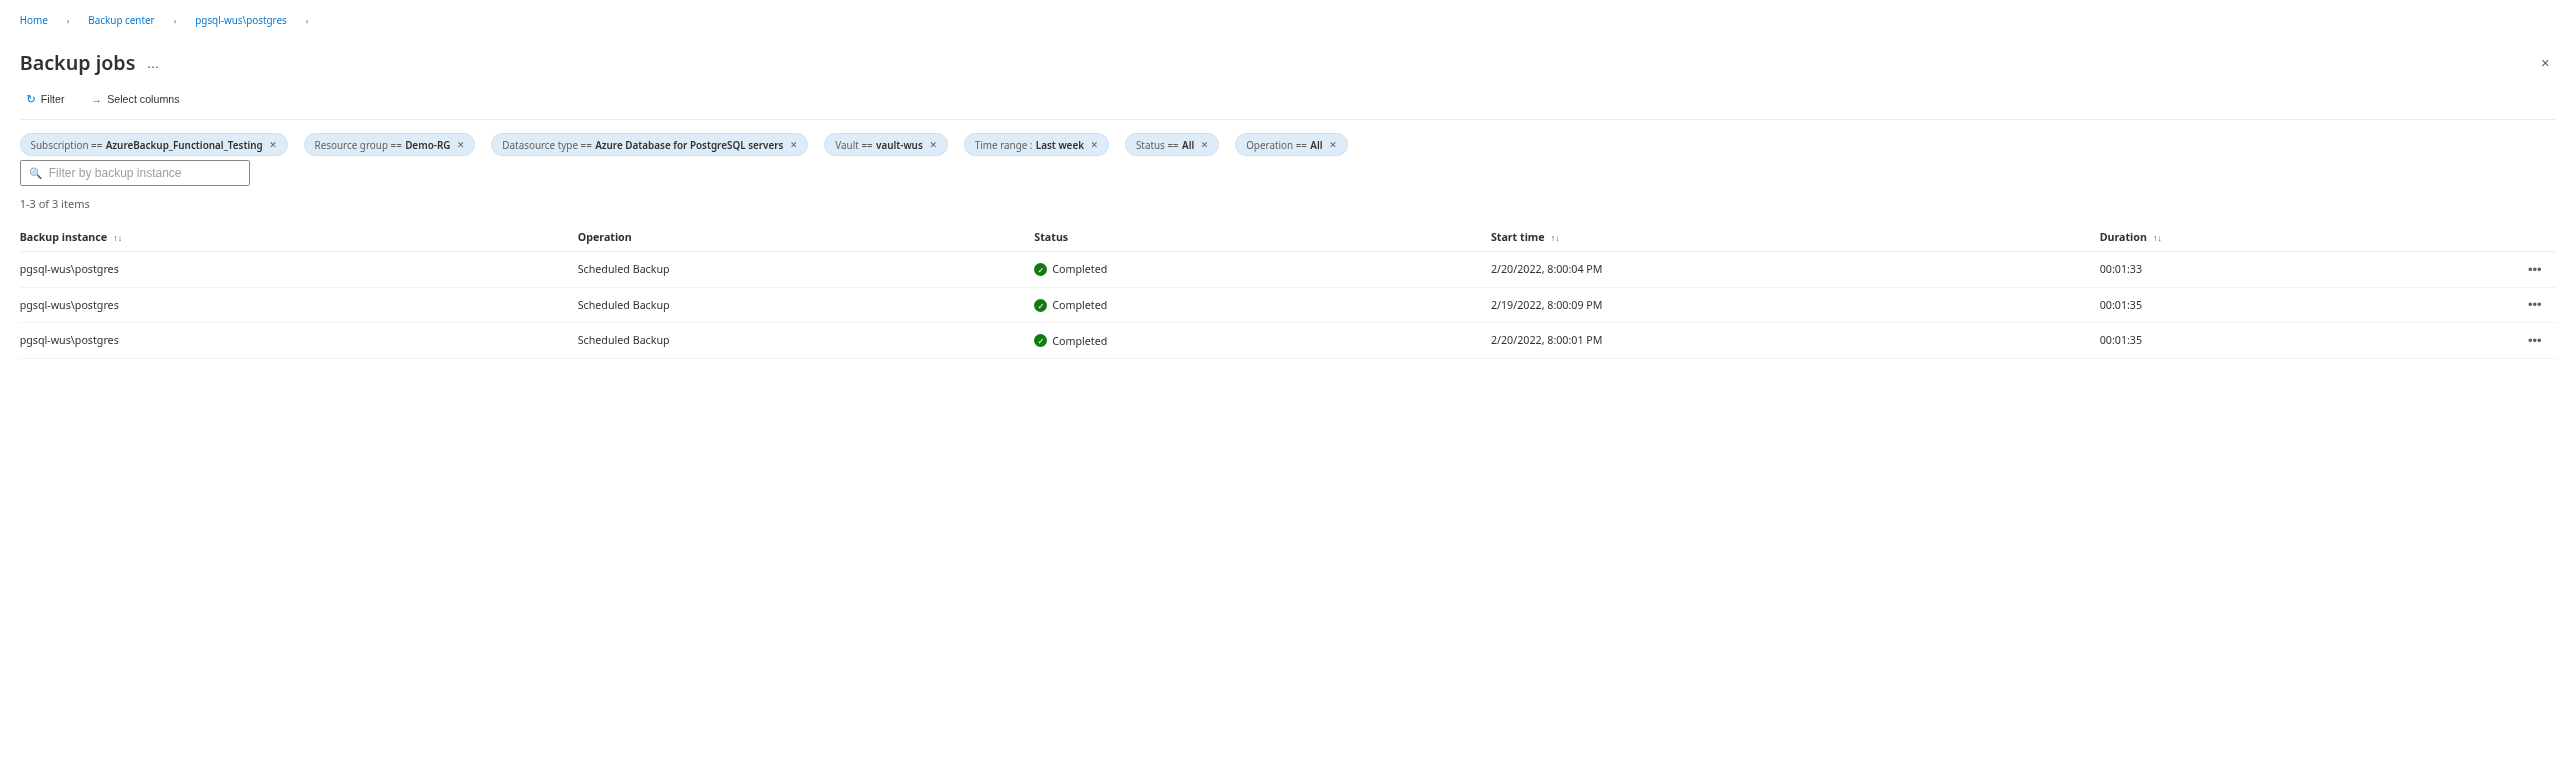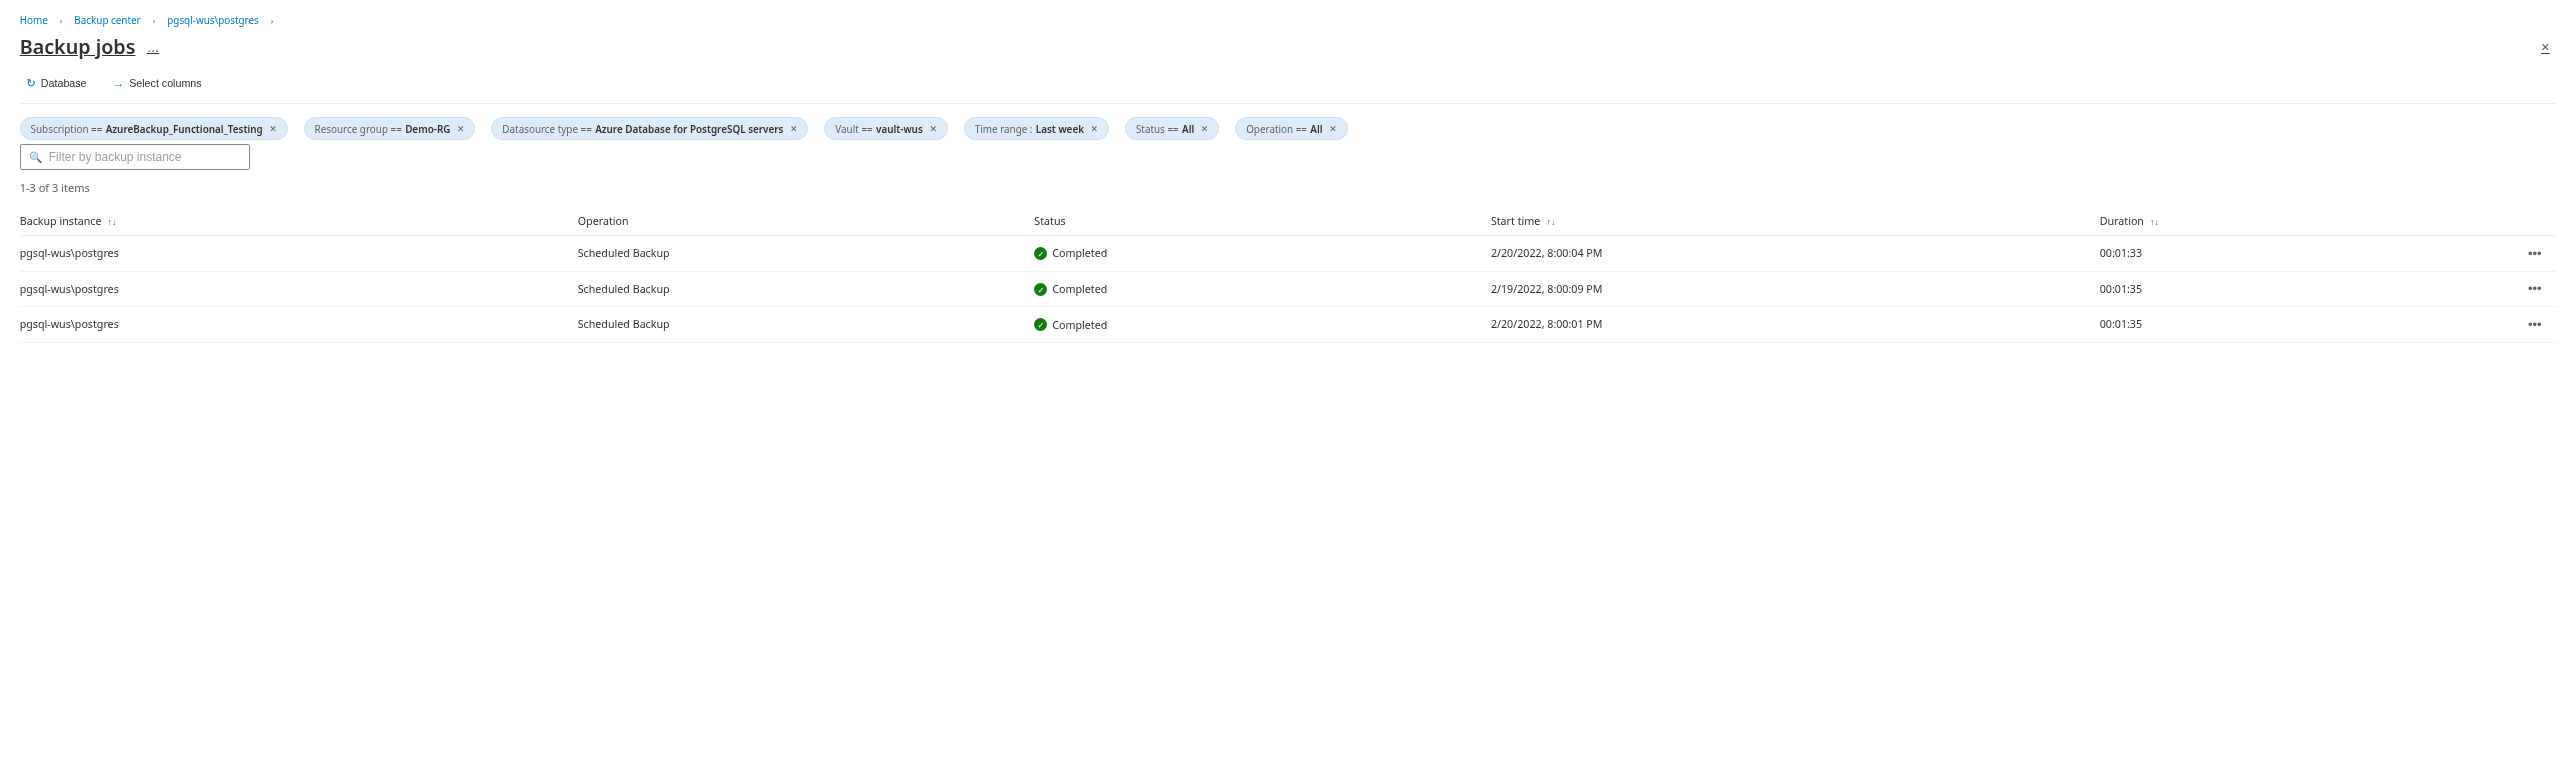--- a/index.html
+++ b/index.html
@@ -6,34 +6,33 @@
     body {
       font-family: 'Segoe UI', system-ui, sans-serif;
       font-size: 11.5px;
       color: #323130;
       background: #fff;
       padding: 13px 19.7px;
     }
     .breadcrumb {
       display: flex;
       align-items: center;
-      gap: 12px;
+      gap: 19px;
       font-size: 9.9px;
       color: #0078d4;
-      margin-bottom: 6px;
+      margin-bottom: 22px;
     }
     .breadcrumb span { color: #605e5c; }
     .breadcrumb a { color: #0078d4; text-decoration: none; cursor: pointer; }
     .breadcrumb .sep { color: #605e5c; font-size: 8.2px; }
     .page-header {
       display: flex;
       align-items: center;
       justify-content: space-between;
       margin-bottom: 13px;
-      text-decoration: underline;
     }
     .page-title-row {
       display: flex;
       align-items: center;
       gap: 6.6px;
     }
     .page-title {
       font-size: 19.7px;
       font-weight: 600;
       color: #323130;
@@ -131,21 +130,21 @@
     }
     table {
       width: 100%;
       border-collapse: collapse;
     }
     thead tr {
       border-bottom: 1.6px solid #edebe9;
     }
     th {
       text-align: left;
-      font-weight: 400;
+      font-weight: 700;
       font-size: 10.7px;
       color: #323130;
       padding: 6.6px 9.9px 6.6px 0;
       white-space: nowrap;
     }
     th .sort-icon {
       display: inline-block;
       margin-left: 3.3px;
       font-size: 9px;
       color: #605e5c;
@@ -205,21 +204,21 @@
   <div class="page-title-row">
     <h1 class="page-title">Backup jobs</h1>
     <button class="ellipsis-btn">...</button>
   </div>
   <button class="close-btn">×</button>
 </div>
 
 <div class="toolbar">
   <button class="toolbar-btn">
     <span class="icon">↻</span>
-    <span>Database</span>
+    <span>Filter</span>
   </button>
   <button class="toolbar-btn">
     <span class="icon">→</span>
     <span>Select columns</span>
   </button>
 </div>
 
 <div class="filters-row" id="filters-row">
     <div class="filter-tag">
       <span class="label">Subscription == </span>

